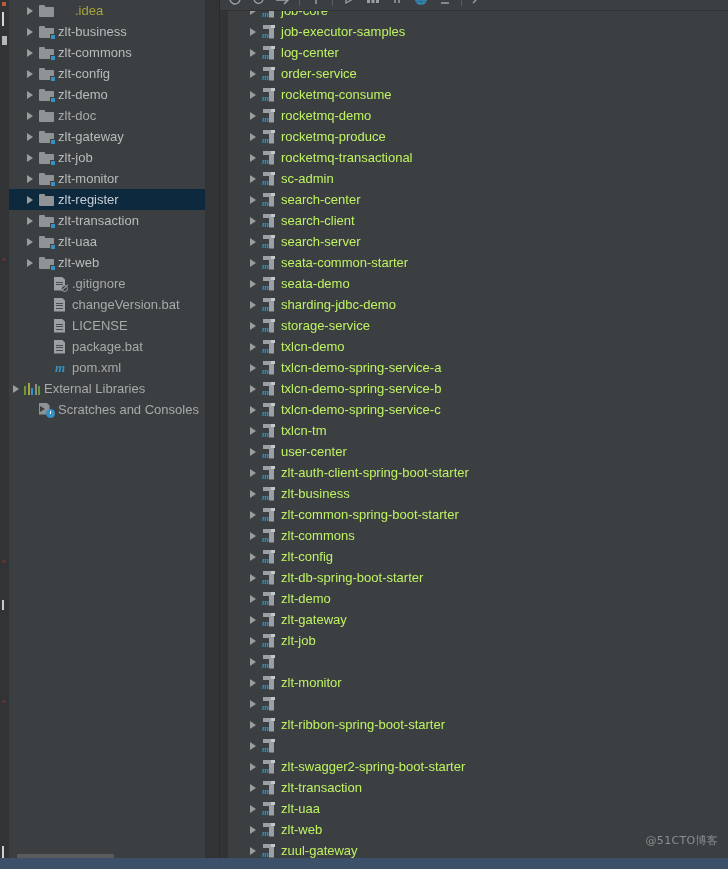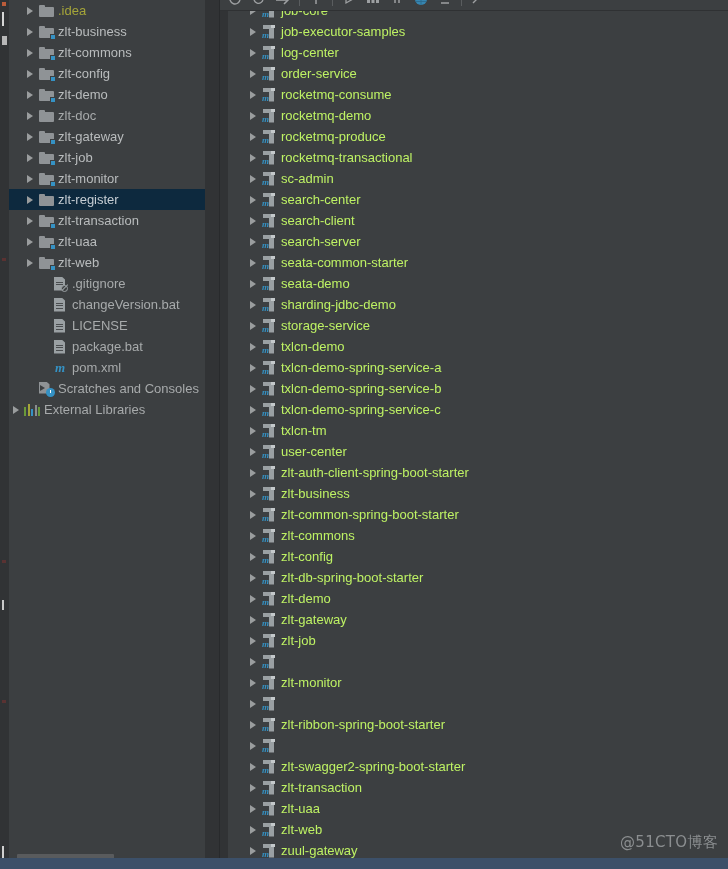--- a/index.html
+++ b/index.html
@@ -94,21 +94,21 @@
     border-bottom: 4px solid transparent;
   }
 
   .ico {
     width: 18px; height: 21px; flex: 0 0 18px; position: relative;
     display: flex; align-items: center; justify-content: center;
     margin-right: 3px;
   }
   .label { font-size: 13px; line-height: 21px; }
   .label.dir   { color: #b9bcbd; }
-  .label.idea  { color: #a5a539; }
+  .label.idea  { color: #a5a539; margin-left: 17px; }
   .label.file  { color: #a7aaab; }
   .label.maven { color: #bef264; }
   .label.sel   { color: #c6cdd3; }
 
   
   .folder { position: relative; width: 15px; height: 12px; }
   .folder .tab {
     position: absolute; left: 0; top: 0; width: 6px; height: 3px;
     background: #8f9396; border-radius: 1px 1px 0 0;
   }
@@ -224,21 +224,21 @@
     background: #3c5069;
   }
   .status-left {
     position: absolute; left: 0; top: 858px; width: 9px; height: 11px;
     background: #3c5069;
   }
 
   
   .watermark {
     position: absolute; right: 10px; top: 833px;
-    font-size: 15px; color: #8b8e90; letter-spacing: .3px;
+    font-size: 11px; color: #8b8e90; letter-spacing: .3px;
     font-family: "DejaVu Sans", sans-serif;
   }
 </style>
 </head>
 <body>
 
 <div id="app">
 
   <div class="edge-gutter">
     <div class="mark m1"></div>
@@ -481,45 +481,45 @@
         </div>
         <div class="row">
           <span class="arrow blank"></span>
           <span class="arrow blank"></span>
           <span class="ico">
             <span class="mico">m</span>
           </span>
           <span class="label file">pom.xml</span>
         </div>
         <div class="row" style="padding-left: 0px;">
-          <span class="arrow blank"></span>
-          <span class="arrow blank"></span>
-          <span class="ico">
-            <span class="scratch">
-              <span class="pg"></span>
-              <span class="arrowg"></span>
-              <span class="clock"></span>
-            </span>
-          </span>
-          <span class="label file">Scratches and Consoles</span>
-        </div>
-        <div class="row" style="padding-left: 0px;">
           <span class="arrow">
             <i></i>
           </span>
           <span class="ico">
             <span class="libico">
               <b></b>
               <b></b>
               <b></b>
               <b></b>
               <b></b>
             </span>
           </span>
           <span class="label file">External Libraries</span>
+        </div>
+        <div class="row" style="padding-left: 0px;">
+          <span class="arrow blank"></span>
+          <span class="arrow blank"></span>
+          <span class="ico">
+            <span class="scratch">
+              <span class="pg"></span>
+              <span class="arrowg"></span>
+              <span class="clock"></span>
+            </span>
+          </span>
+          <span class="label file">Scratches and Consoles</span>
         </div>
       </div>
   </div>
 
   <div class="hscroll-track">
     <div class="hscroll-thumb"></div>
   </div>
   <div class="left-bottom-dark"></div>
 
   <div class="panel-gap"></div>

